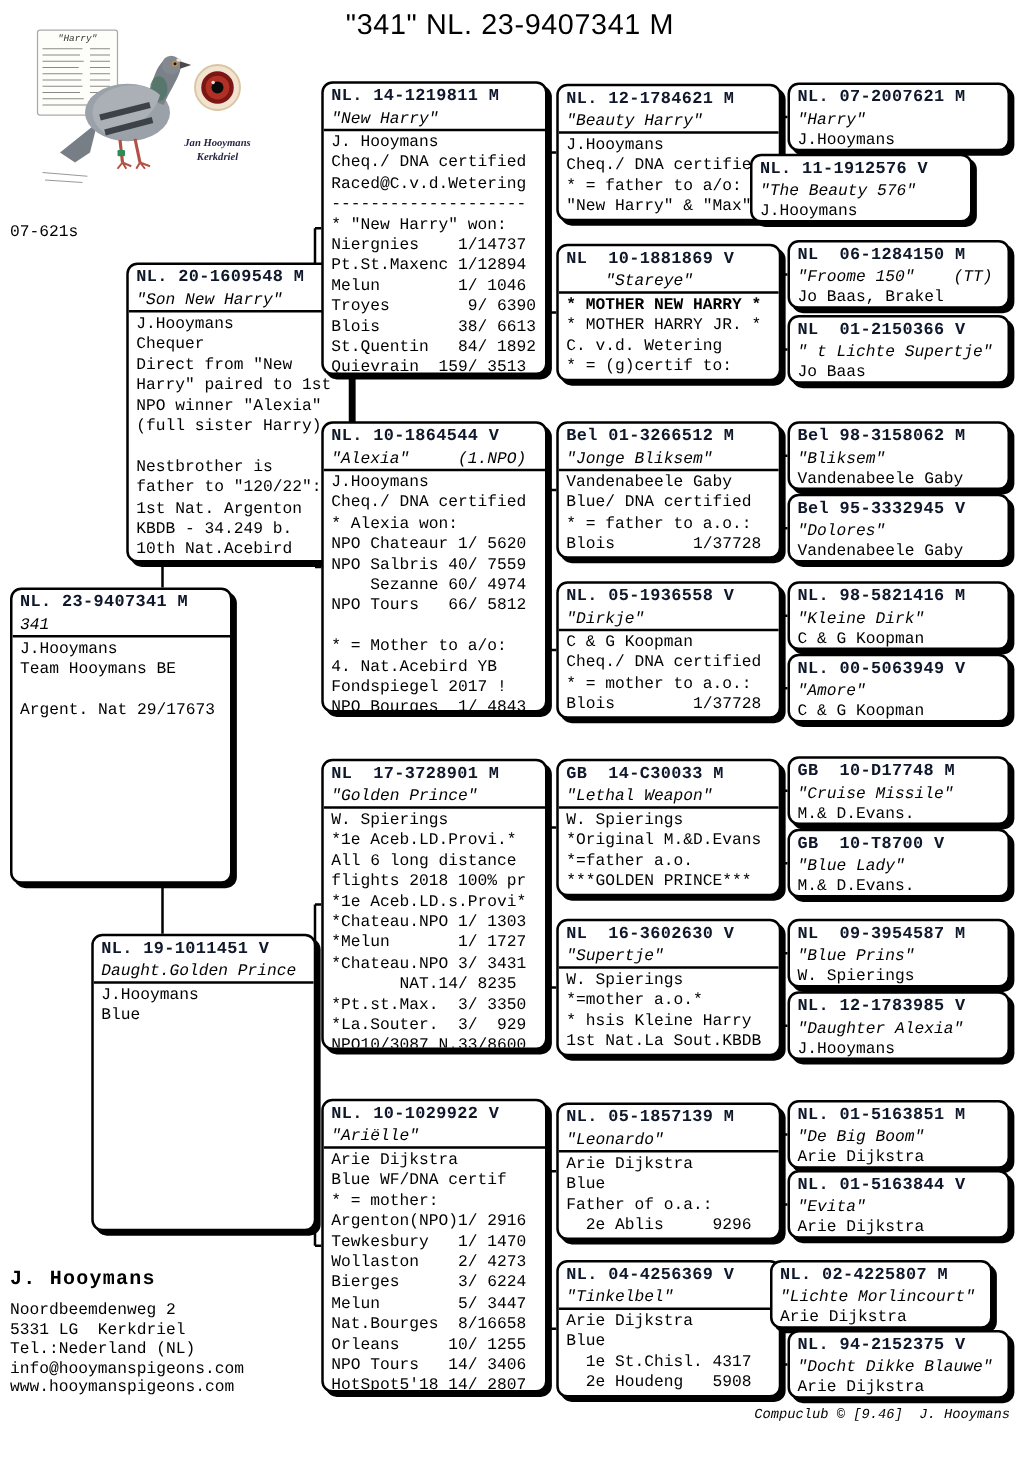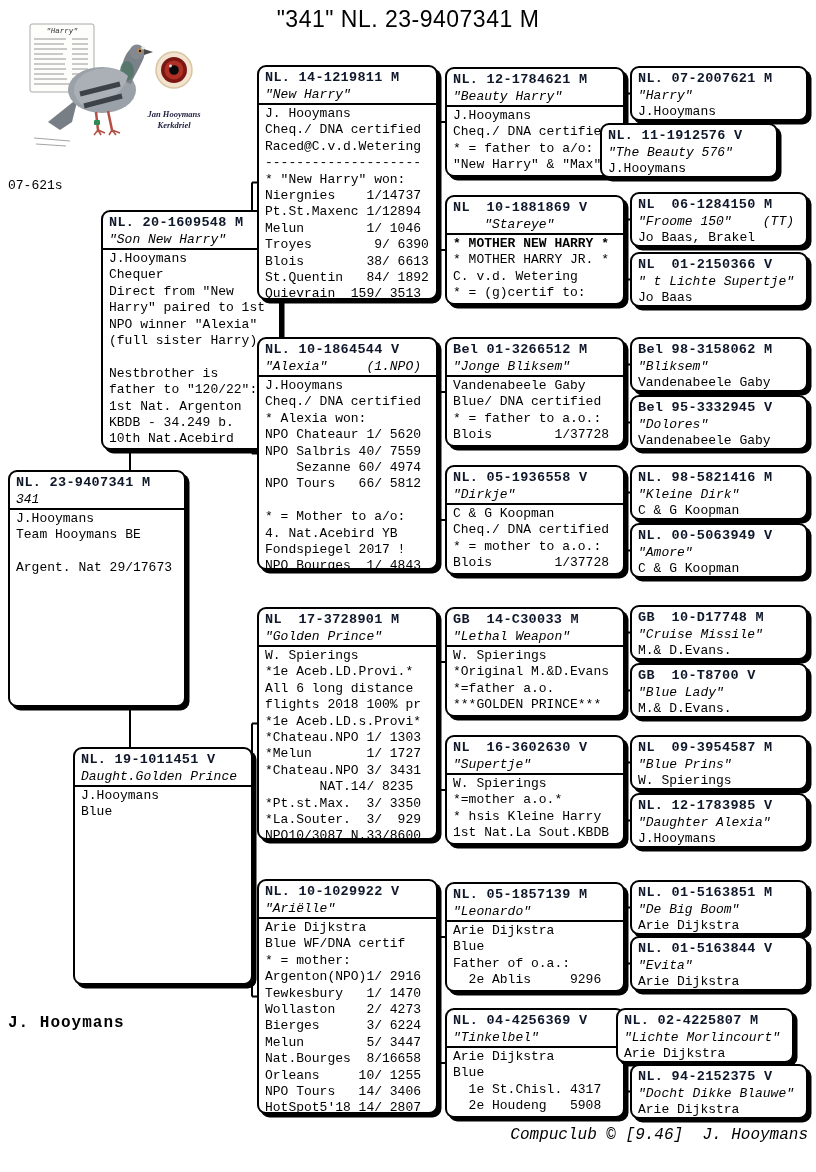--- a/index.html
+++ b/index.html
@@ -20,21 +20,21 @@
   .ring{font-weight:bold;font-size:13.5px;line-height:17px;color:#0f172a;white-space:pre;letter-spacing:.3px;}
   .name{font-style:italic;font-size:13px;line-height:17px;white-space:pre;}
   .name.sep{border-bottom:2px solid #000;margin:0 -6px 1px;padding:0 6px;}
   .line{font-size:13px;line-height:16.4px;min-height:16.4px;white-space:pre;}
   .line.bold{font-weight:bold;}
   .ring-note{position:absolute;left:8px;top:178px;font-size:13px;}
   .photo{position:absolute;left:8px;top:18px;}
   .contact{position:absolute;left:8px;top:1014px;}
   .contact .cname{font-weight:bold;font-size:16px;letter-spacing:1px;margin-bottom:8px;}
   .contact .cline{font-size:13px;line-height:15.5px;white-space:pre;}
-  .footer{position:absolute;top:1126px;right:8px;font-style:italic;font-size:16px;white-space:pre;text-align:center;}
+  .footer{position:absolute;top:1126px;right:8px;font-style:italic;font-size:11px;white-space:pre;text-align:center;}
 </style>
 </head>
 <body>
 
 <div class="title">"341"  NL. 23-9407341 M</div>
 
 <svg class="photo" width="212" height="160" viewBox="0 0 212 160">
 
   <g>
     <rect x="22" y="6" width="64" height="68" fill="#fdfdfa" stroke="#aaaaaa" stroke-width="1" rx="2"></rect>
@@ -337,15 +337,22 @@
     </div>
     <div class="box" style="left: 630px; top: 1064px; width: 178px; height: 55px;">
       <div class="ring">NL. 94-2152375 V</div>
       <div class="name">"Docht Dikke Blauwe"</div>
       <div class="line">Arie Dijkstra</div>
     </div>
   </div>
 
 <div class="contact">
   <div class="cname">J. Hooymans</div>
+  <div id="contact-lines">
+      <div class="cline">Noordbeemdenweg 2</div>
+      <div class="cline">5331 LG  Kerkdriel</div>
+      <div class="cline">Tel.:Nederland (NL)</div>
+      <div class="cline">info@hooymanspigeons.com</div>
+      <div class="cline">www.hooymanspigeons.com</div>
+    </div>
 </div>
 
 <div class="footer">Compuclub © [9.46]  J. Hooymans</div>
 
 </body></html>

